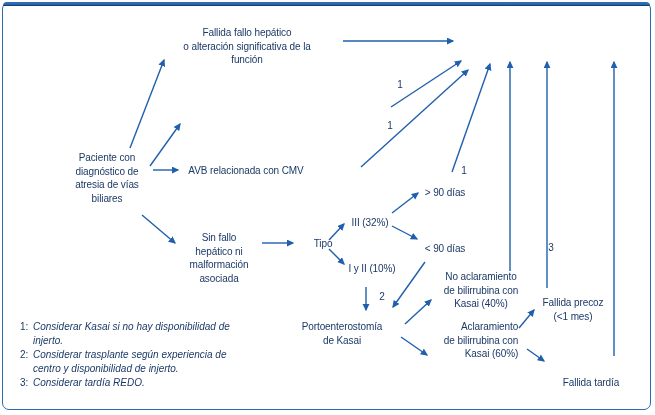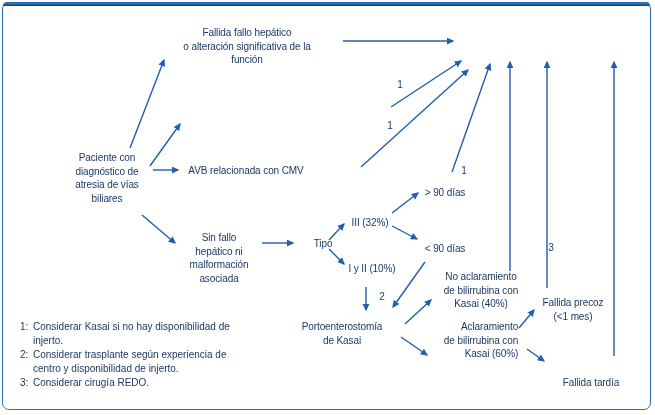--- a/index.html
+++ b/index.html
@@ -59,21 +59,21 @@
   .arrows marker path{ fill:var(--arrow-color); }
   .footnotes{
     position:absolute;
     left:20px;top:320px;
     width:212px;
     font-size:10px;
     line-height:14px;
   }
   .footnote{ display:flex; }
   .footnote .fn-num{ flex:0 0 13px; }
-  .footnote .fn-text{ flex:1; }
+  .footnote .fn-text{ flex:1;font-style:italic; }
 </style>
 </head>
 <body>
 
 <div class="stage">
   <div class="frame">
     <div class="top-rule"></div>
   </div>
 
   <svg class="arrows" width="655" height="415" viewBox="0 0 655 415">
@@ -145,16 +145,16 @@
     <div class="footnote">
       <span class="fn-num">1:</span>
       <span class="fn-text">Considerar Kasai si no hay disponibilidad de injerto.</span>
     </div>
     <div class="footnote">
       <span class="fn-num">2:</span>
       <span class="fn-text">Considerar trasplante según experiencia de centro y disponibilidad de injerto.</span>
     </div>
     <div class="footnote">
       <span class="fn-num">3:</span>
-      <span class="fn-text">Considerar cirugía REDO.</span>
+      <span class="fn-text">Considerar tardía REDO.</span>
     </div>
   </div>
 </div>
 
 </body></html>

